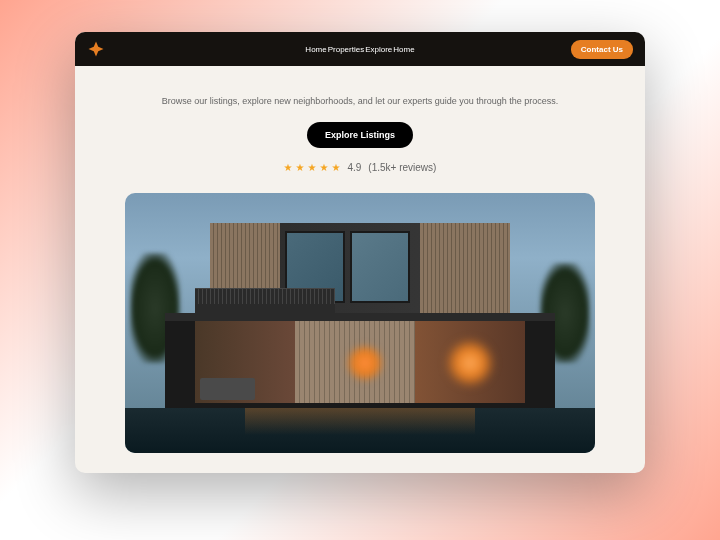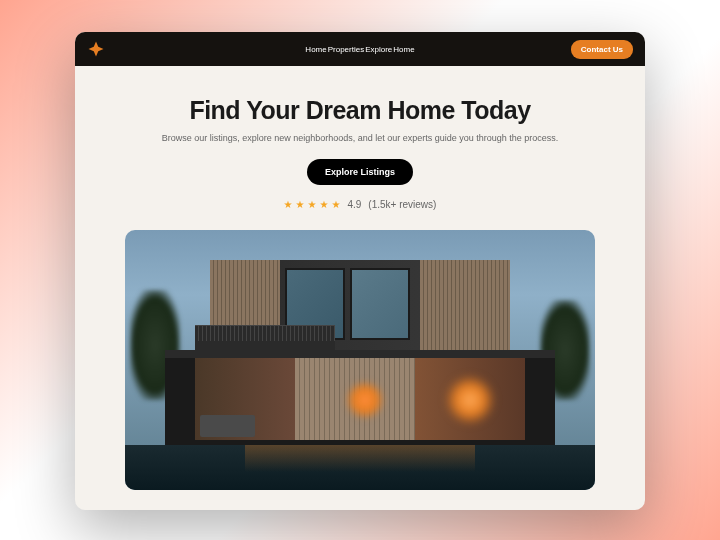--- a/index.html
+++ b/index.html
@@ -278,21 +278,20 @@
     <div class="nav-links">
       <span class="nav-link">Home</span>
       <span class="nav-link">Properties</span>
       <span class="nav-link">Explore</span>
       <span class="nav-link">Home</span>
     </div>
     <button class="contact-btn">Contact Us</button>
   </div>
 
   <div class="hero">
-    <h1 class="hero-title">Find Your Dream Home Today</h1>
     <p class="hero-subtitle">Browse our listings, explore new neighborhoods, and let our experts guide you through the process.</p>
     <button class="explore-btn">Explore Listings</button>
     <div class="rating-row">
       <span class="star">★</span>
       <span class="star">★</span>
       <span class="star">★</span>
       <span class="star">★</span>
       <span class="star">★</span>
       <span class="rating-text">4.9</span>
       <span class="rating-text">(1.5k+ reviews)</span>

